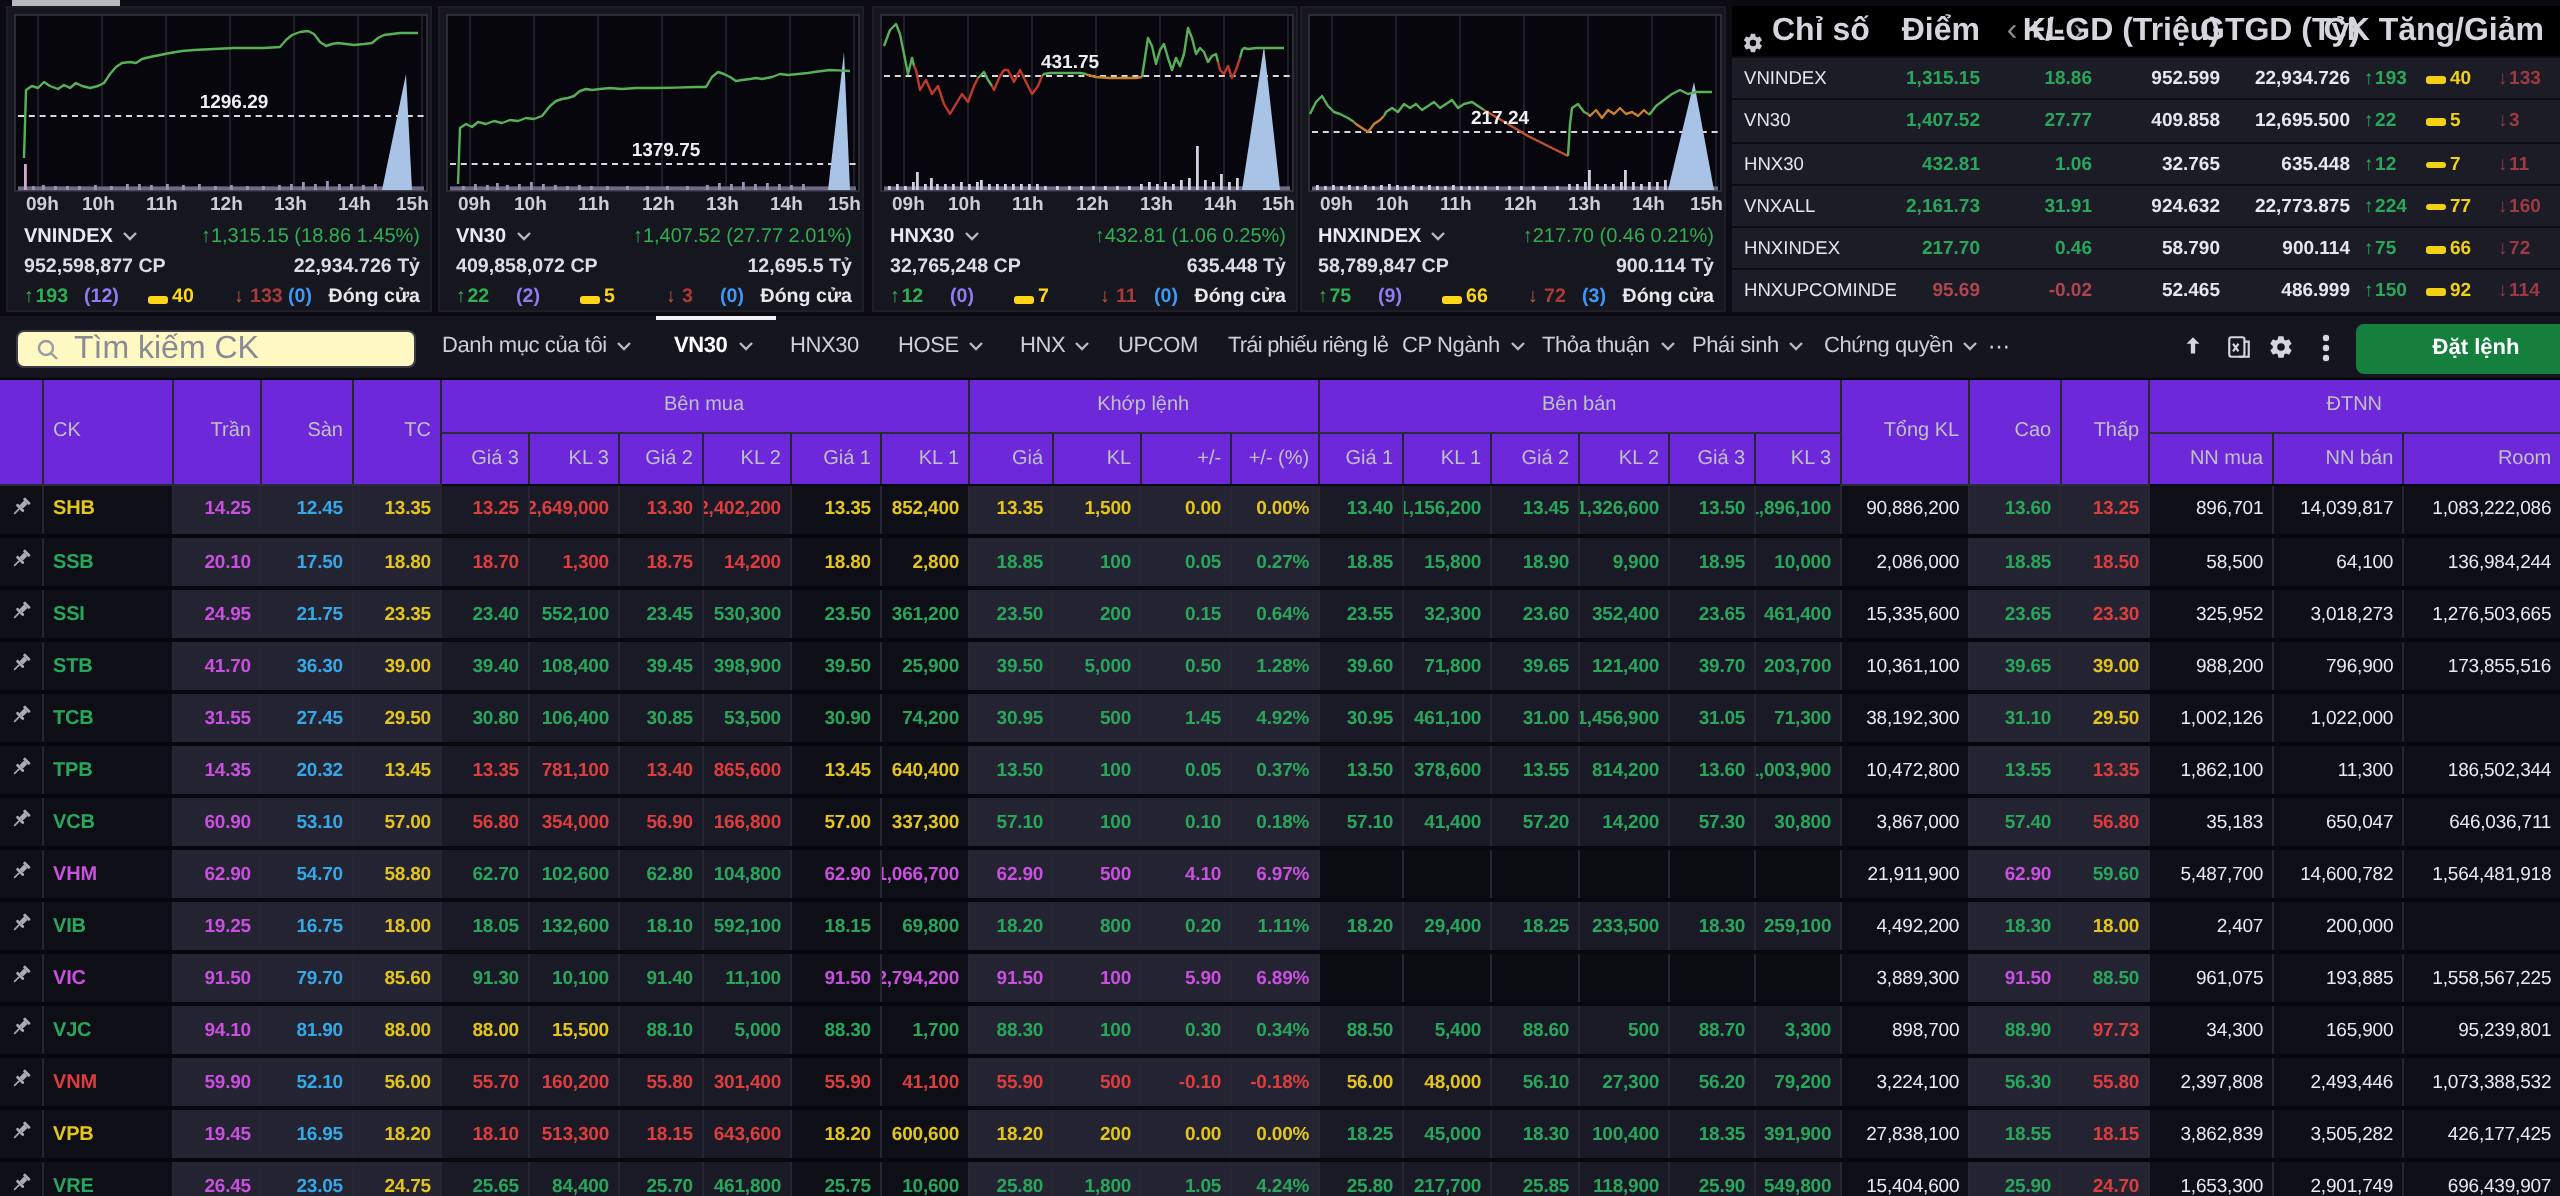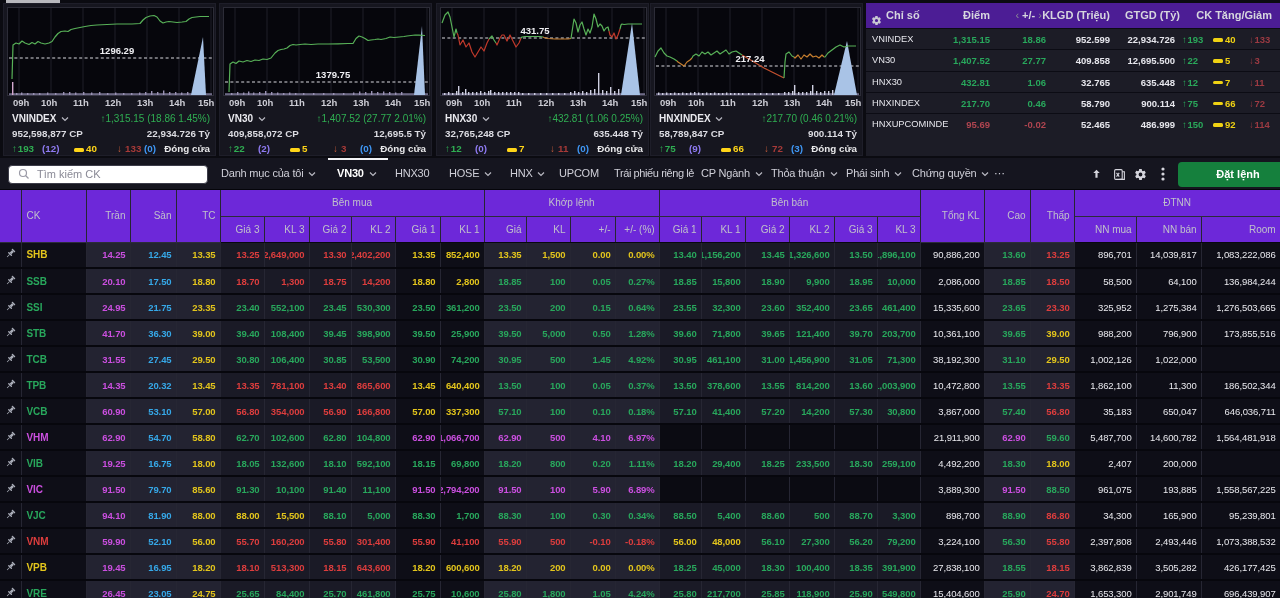--- a/index.html
+++ b/index.html
@@ -14,36 +14,36 @@
 .pr2{position:absolute;left:8px;right:5px;top:124px;height:13px;font-size:9.8px;color:#dcdce2;font-weight:bold}
 .pr2 span:last-child{position:absolute;right:0}
 .pr3{position:absolute;left:8px;right:5px;top:139px;height:13px;font-size:9.8px;font-weight:bold}
 .g3{position:absolute;left:0;color:#2fae52}.pu3{position:absolute;left:30px;color:#8f7bf2}
 .ybar{position:absolute;left:62px;top:5px;width:10px;height:3.5px;border-radius:1.5px;background:#ffd518}
 .y3{position:absolute;left:74px;color:#ffd518}
 .r3a{position:absolute;left:105px;color:#c05a3a}.r3{position:absolute;left:113px;color:#a83a38}.b3{position:absolute;left:132px;color:#3f97f5}
 .dc{position:absolute;right:0;color:#e8e8ea;font-weight:bold}
 .chev{margin-left:2px}
 #itab{position:absolute;left:866px;top:3px;width:414px;height:153px;background:#1c1c26;font-size:9.5px}
-.ihead{position:relative;height:25px;line-height:25px;color:#d6d6de;font-weight:bold;background:#4c1d95;font-size:11px}
+.ihead{position:relative;height:25px;line-height:25px;color:#d6d6de;font-weight:bold;background:#000000;font-size:16px}
 .ign{position:absolute;left:5px;top:7px}
 .ih{position:absolute;top:0}
 .lt{color:#8a8a96;font-weight:normal}
 .irow{position:relative;height:21.3px;line-height:21.3px;border-top:1px solid #0c0c14;font-weight:bold;background:#1c1c26}
 .inm{position:absolute;left:6px;color:#e6e6ec;font-weight:normal;font-size:9.3px;max-width:76px;overflow:hidden;white-space:nowrap}
 .iv{position:absolute}
 .cw{color:#e6e6ec}
 .ickg{position:absolute;left:316px;color:#2aa85a}
 .ibar{position:absolute;left:347px;top:9px;width:10px;height:3.5px;border-radius:1.5px;background:#f0d213}
 .icky{position:absolute;left:359px;color:#f0d213}
 .ickr{position:absolute;left:383px;color:#9c3a42}
 .irow .cr{color:#b04550}
 #nav{position:absolute;left:0;top:158px;width:1280px;height:32px;background:#15151f;border-bottom:1px solid #05050a}
 .topind{position:absolute;left:328px;top:0;width:60px;height:2px;background:#f2f2f5}
-.search{position:absolute;left:8px;top:7px;width:200px;height:19px;border:1px solid #3c3c49;border-radius:4px;background:#ffffff;color:#8a8a96;font-size:11px;line-height:17px;padding-left:9px}
+.search{position:absolute;left:8px;top:7px;width:200px;height:19px;border:1px solid #3c3c49;border-radius:4px;background:#fef9c3;color:#8a8a96;font-size:16px;line-height:17px;padding-left:9px}
 .search svg{vertical-align:-2px;margin-right:7px}
 .tab{position:absolute;top:9px;font-size:11px;letter-spacing:-0.2px;color:#cfcfd8;white-space:nowrap}
 .tact{color:#fff;font-weight:bold}
 .nico{position:absolute;top:9px}
 .obtn{position:absolute;left:1178px;top:4px;width:120px;height:25px;background:#15803d;border-radius:4px;color:#fff;font-size:11px;font-weight:bold;text-align:center;line-height:25px}
 #board{position:absolute;left:0;top:190px;width:1280px;border-collapse:collapse;table-layout:fixed;font-size:9.5px;letter-spacing:-0.1px}
 #board td{height:26px;padding:0 4px 0 0;text-align:right;overflow:hidden;white-space:nowrap;border-right:1px solid #262633;border-bottom:2px solid #07070d}
 .h1 td,.h2 td{height:25px;color:#c0c0cb;font-size:10px;letter-spacing:0;border-bottom:1px solid #2c2c39 !important}
 #board .h1 .gc{text-align:center;padding:0}
 .h2 td{border-bottom:1px solid #08080f !important}
@@ -422,20 +422,31 @@
   <span class="iv cg" style="right:290px">432.81</span>
   <span class="iv cg" style="right:234px">1.06</span>
   <span class="iv cw" style="right:170px">32.765</span>
   <span class="iv cw" style="right:105px">635.448</span>
   <span class="ickg">↑ 12</span>
         <span class="ibar"></span>
         <span class="icky">7</span>
         <span class="ickr">↓ 11</span>
 </div>
       <div class="irow">
+  <span class="inm">VNXALL</span>
+  <span class="iv cg" style="right:290px">2,161.73</span>
+  <span class="iv cg" style="right:234px">31.91</span>
+  <span class="iv cw" style="right:170px">924.632</span>
+  <span class="iv cw" style="right:105px">22,773.875</span>
+  <span class="ickg">↑ 224</span>
+        <span class="ibar"></span>
+        <span class="icky">77</span>
+        <span class="ickr">↓ 160</span>
+</div>
+      <div class="irow">
   <span class="inm">HNXINDEX</span>
   <span class="iv cg" style="right:290px">217.70</span>
   <span class="iv cg" style="right:234px">0.46</span>
   <span class="iv cw" style="right:170px">58.790</span>
   <span class="iv cw" style="right:105px">900.114</span>
   <span class="ickg">↑ 75</span>
         <span class="ibar"></span>
         <span class="icky">66</span>
         <span class="ickr">↓ 72</span>
 </div>
@@ -668,21 +679,21 @@
           <td class="sB cg">23.55</td>
           <td class="sB cg num">32,300</td>
           <td class="sB cg">23.60</td>
           <td class="sB cg num">352,400</td>
           <td class="sB cg">23.65</td>
           <td class="sB cg num">461,400</td>
           <td class="sC cw num">15,335,600</td>
           <td class="sA cg">23.65</td>
           <td class="sA cr">23.30</td>
           <td class="sC cw num">325,952</td>
-          <td class="sC cw num">1,275,384</td>
+          <td class="sC cw num">3,018,273</td>
           <td class="sC cw num">1,276,503,665</td>
         </tr>
 <tr>
           <td class="sC pin"><svg width="11" height="11" viewBox="0 0 10 10">
               <g transform="rotate(45 5 5)" fill="#a9adb8">
                 <rect x="3.1" y="0.6" width="3.8" height="1.3" rx="0.3"></rect>
                 <rect x="3.9" y="1.9" width="2.2" height="3"></rect>
                 <rect x="2.7" y="4.9" width="4.6" height="1.3" rx="0.65"></rect>
                 <rect x="4.65" y="6.2" width="0.7" height="3.2"></rect>
               </g>
@@ -954,21 +965,21 @@
           <td class="sA cg">0.30</td>
           <td class="sA cg">0.34%</td>
           <td class="sB cg">88.50</td>
           <td class="sB cg num">5,400</td>
           <td class="sB cg">88.60</td>
           <td class="sB cg num">500</td>
           <td class="sB cg">88.70</td>
           <td class="sB cg num">3,300</td>
           <td class="sC cw num">898,700</td>
           <td class="sA cg">88.90</td>
-          <td class="sA cr">86.80</td>
+          <td class="sA cr">97.73</td>
           <td class="sC cw num">34,300</td>
           <td class="sC cw num">165,900</td>
           <td class="sC cw num">95,239,801</td>
         </tr>
 <tr>
           <td class="sC pin"><svg width="11" height="11" viewBox="0 0 10 10">
               <g transform="rotate(45 5 5)" fill="#a9adb8">
                 <rect x="3.1" y="0.6" width="3.8" height="1.3" rx="0.3"></rect>
                 <rect x="3.9" y="1.9" width="2.2" height="3"></rect>
                 <rect x="2.7" y="4.9" width="4.6" height="1.3" rx="0.65"></rect>

